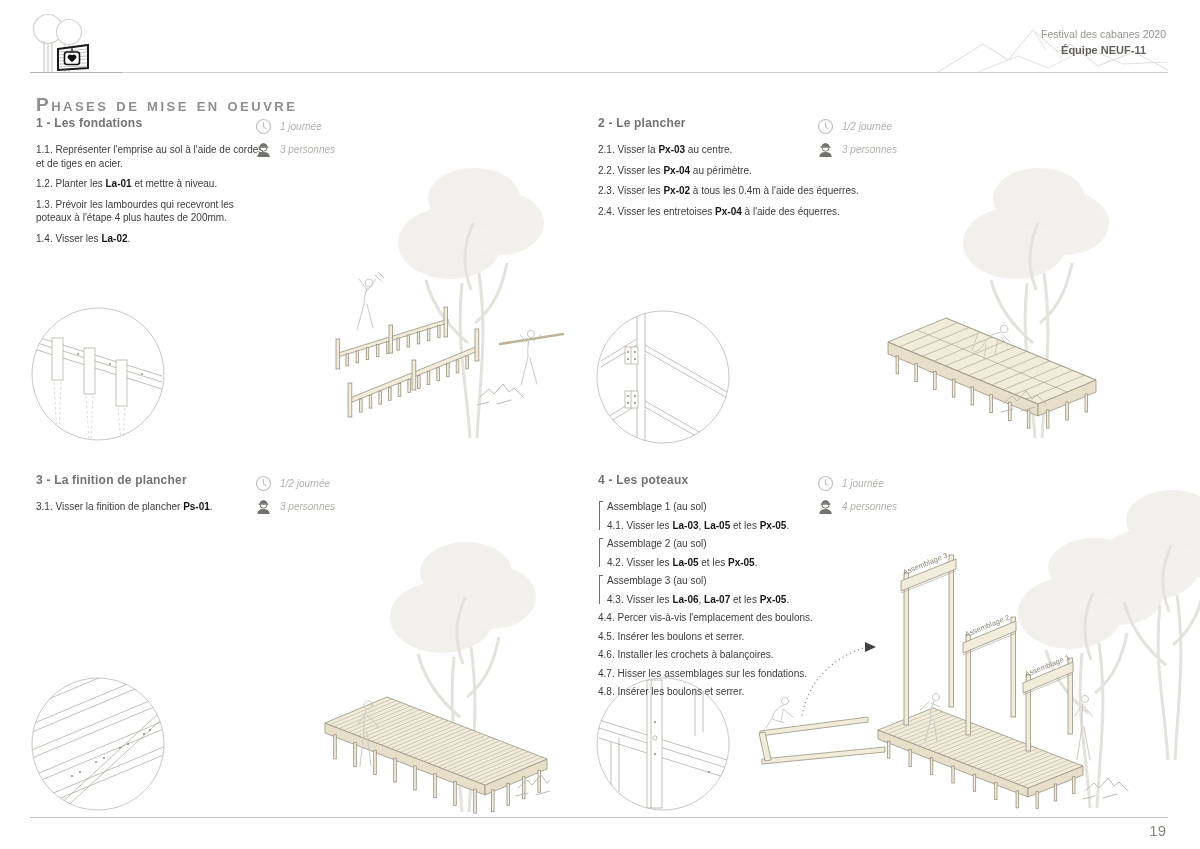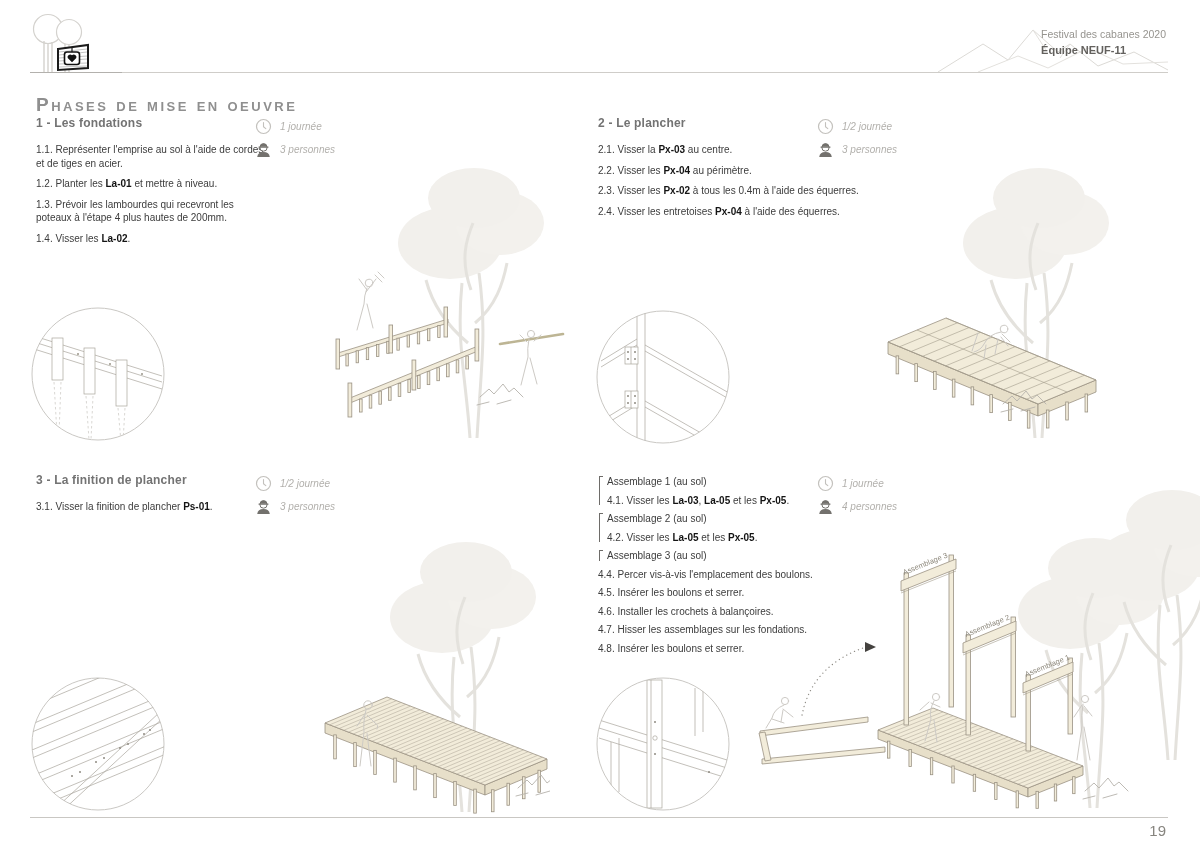--- a/index.html
+++ b/index.html
@@ -1,21 +1,21 @@
 <!DOCTYPE html>
 <html><head>
 <meta charset="utf-8">
 <style>
   html,body{margin:0;padding:0;background:#e8e8e8;font-family:"Liberation Sans",sans-serif;}
   .page{position:relative;width:1200px;height:849px;background:#ffffff;overflow:hidden;margin:0 auto;}
   .abs{position:absolute;}
   
   .hline{position:absolute;left:30px;right:32px;top:72px;border-top:1px solid #cfcdc9;}
   .hline-dark{position:absolute;left:30px;width:92px;top:72px;border-top:1.5px solid #b3b1ad;}
-  .head-right{position:absolute;right:34px;top:26px;text-align:left;line-height:1.55;}
+  .head-right{position:absolute;right:34px;top:26px;text-align:center;line-height:1.55;}
   .head-proj{font-size:10.5px;color:#96948f;}
   .head-team{font-size:11px;font-weight:bold;color:#63615e;}
   .page-title{position:absolute;left:36px;top:94px;margin:0;font-size:19px;font-weight:bold;color:#8f8f8f;font-variant:small-caps;letter-spacing:2.5px;}
   
   .sec{position:absolute;}
   .s1{left:36px;top:116px;width:340px;}
   .s2{left:598px;top:116px;width:362px;}
   .s3{left:36px;top:473px;width:340px;}
   .s4{left:598px;top:473px;width:362px;}
   .sec-title{margin:0 0 13px 0;font-size:12px;font-weight:bold;color:#737373;letter-spacing:.2px;}
@@ -511,20 +511,21 @@
           </svg>
         <span class="meta-text">3 personnes</span>
       </div>
     </div>
     <div class="steps">
         <p>3.1. Visser la finition de plancher <b>Ps-01</b>.</p>
       </div>
   </section>
 
   <section class="sec s4">
+    <h2 class="sec-title">4 - Les poteaux</h2>
     <div class="meta">
       <div class="meta-row">
         <svg class="ic" viewBox="0 0 17 17">
             <circle cx="8.5" cy="8.5" r="7" fill="none" stroke="#c3c1bd" stroke-width="1.2"></circle>
             <path d="M8.5,8.8 8.5,4.6 M8.5,8.8 10.8,10.6" stroke="#c3c1bd" stroke-width="1.1" fill="none" stroke-linecap="round"></path>
           </svg>
         <span class="meta-text">1 journée</span>
       </div>
       <div class="meta-row">
         <svg class="ic" viewBox="0 0 17 16">
@@ -540,20 +541,21 @@
         <div class="group">
           <div class="glabel">Assemblage 1 (au sol)</div>
           <p>4.1. Visser les <b>La-03</b>, <b>La-05</b> et les <b>Px-05</b>.</p>
         </div>
         <div class="group">
           <div class="glabel">Assemblage 2 (au sol)</div>
           <p>4.2. Visser les <b>La-05</b> et les <b>Px-05</b>.</p>
         </div>
         <div class="group">
           <div class="glabel">Assemblage 3 (au sol)</div>
+          <p>4.3. Visser les <b>La-06</b>, <b>La-07</b> et les <b>Px-05</b>.</p>
         </div>
         <p>4.4. Percer vis-à-vis l'emplacement des boulons.</p>
         <p>4.5. Insérer les boulons et serrer.</p>
         <p>4.6. Installer les crochets à balançoires.</p>
         <p>4.7. Hisser les assemblages sur les fondations.</p>
         <p>4.8. Insérer les boulons et serrer.</p>
       </div>
   </section>
 
   <div class="fline"></div>

